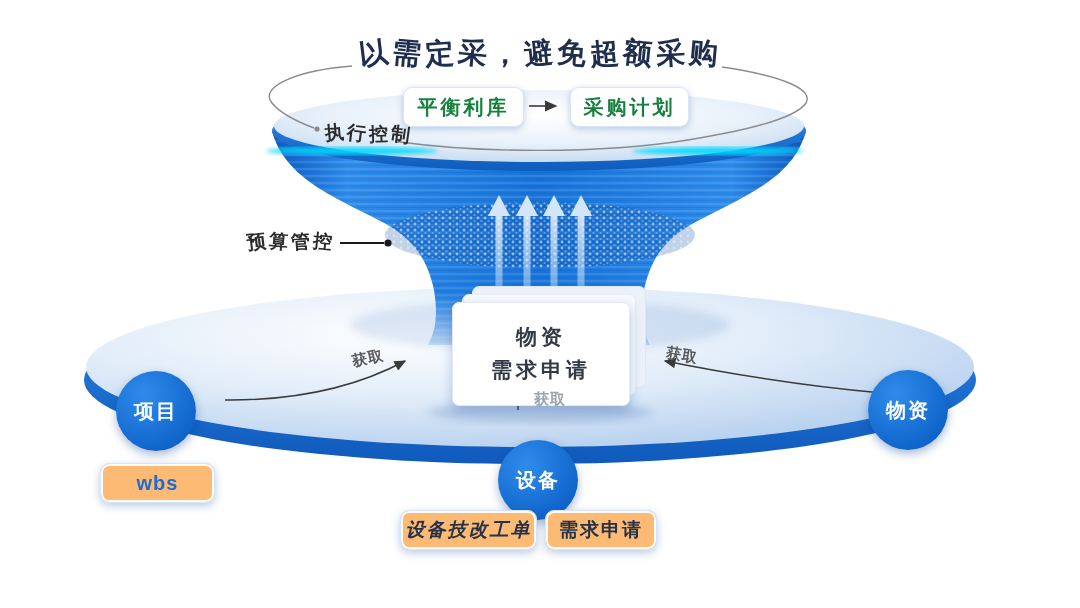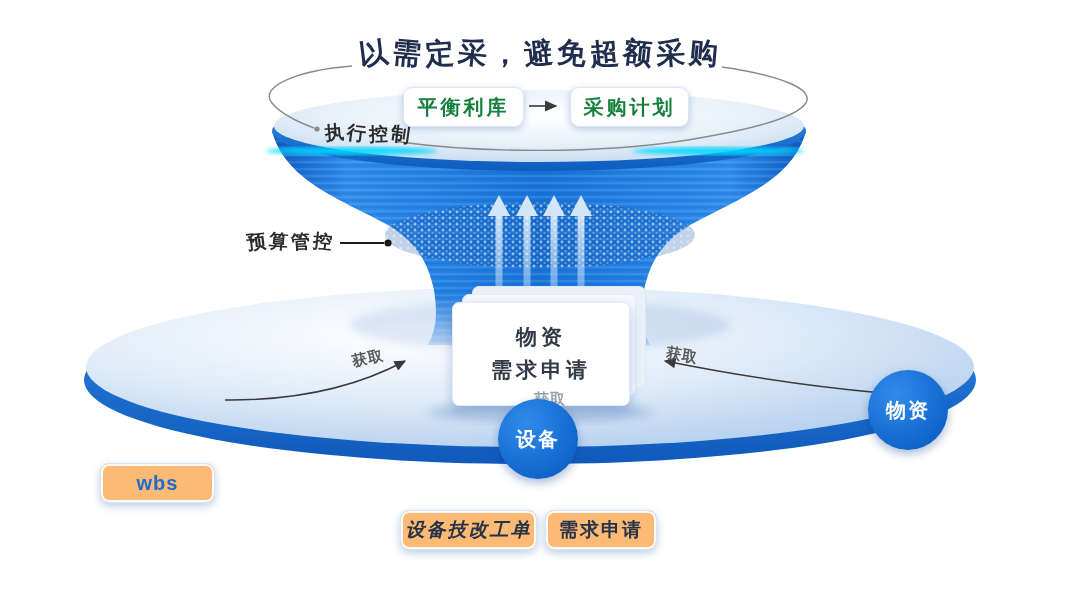--- a/index.html
+++ b/index.html
@@ -48,21 +48,21 @@
   .fetch-bottom{left:534px;top:390px;color:#9aa4ad;}
   .node{
     width:80px;height:80px;border-radius:50%;
     background:radial-gradient(circle at 35% 30%,#2f8ceb,#1166cc 70%,#0b55b4);
     box-shadow:0 4px 10px rgba(10,60,140,.35);
     display:flex;align-items:center;justify-content:center;
     color:#ffffff;font-size:20px;font-weight:800;letter-spacing:2px;
   }
   .node-project{left:116px;top:371px;}
   .node-material{left:868px;top:370px;}
-  .node-equipment{left:498px;top:399px;}
+  .node-equipment{left:498px;top:440px;}
   .srcbox{
     height:38px;background:#fdba74;border:1px solid #d7e5f6;border-radius:9px;
     box-shadow:0 3px 8px rgba(30,85,165,.3), inset 0 0 0 2px rgba(255,255,255,.95);
     display:flex;align-items:center;justify-content:center;
     font-size:19px;font-weight:800;color:#253247;letter-spacing:2px;
   }
   .box-wbs{left:100px;top:463px;width:113px;color:#1f6bd0;font-size:20px;letter-spacing:1px;}
   .box-mod{left:400px;top:510px;width:135px;font-style:italic;}
   .box-overhaul{left:545px;top:510px;width:110px;}
   .box-daily{left:843px;top:463px;width:136px;}
@@ -205,20 +205,21 @@
   <div class="abs card card-back1"></div>
   <div class="abs card card-main">
     <div class="card-line">物资</div>
     <div class="card-line">需求申请</div>
   </div>
 
   <div class="abs fetch fetch-left">获取</div>
   <div class="abs fetch fetch-right">获取</div>
   <div class="abs fetch fetch-bottom">获取</div>
 
+  <div class="abs node node-project">项目</div>
   <div class="abs node node-equipment">设备</div>
   <div class="abs node node-material">物资</div>
 
   <div class="abs srcbox box-wbs">wbs</div>
   <div class="abs srcbox box-mod">设备技改工单</div>
   <div class="abs srcbox box-overhaul">需求申请</div>
 
 </div>
 
 </body></html>

